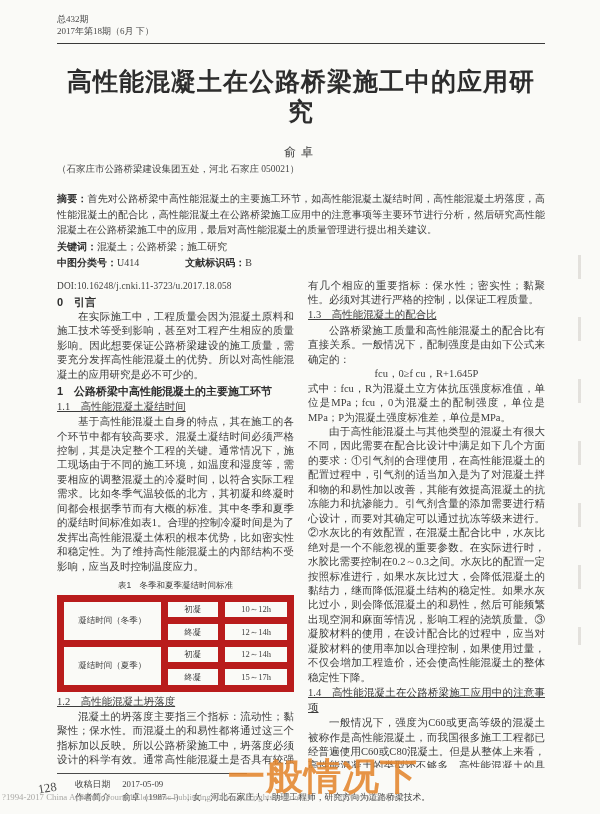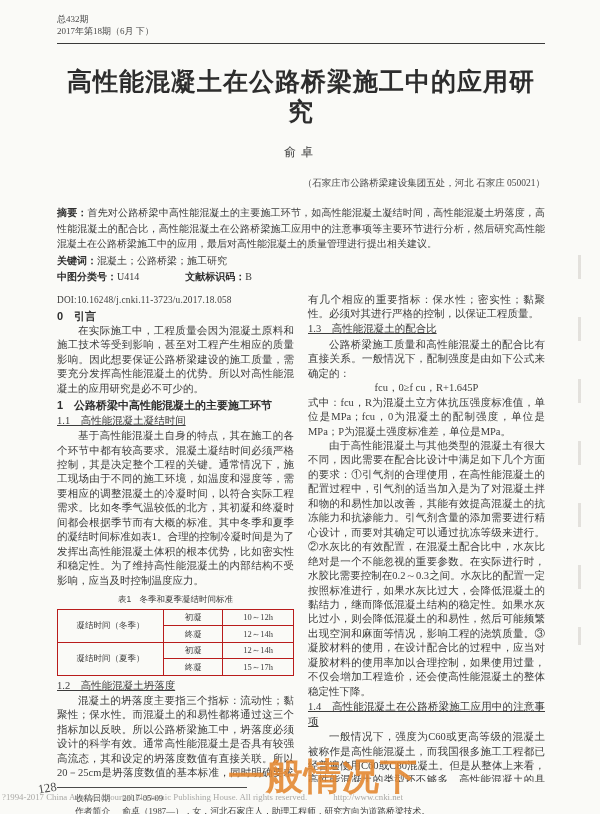--- a/index.html
+++ b/index.html
@@ -13,42 +13,42 @@
   }
   .page { padding:14px 55px 0 57px; position:relative; }
   .masthead { font-size:9px; line-height:11.5px; color:#474747; }
   .head-rule { border:none; border-top:1.4px solid #3a3a3a; margin:6px 0 0 0; }
   .title {
     font-family:"Liberation Sans","DejaVu Sans",sans-serif;
     font-weight:bold; font-size:25px; line-height:30px;
     text-align:center; margin:22px 0 0 0; color:#2d2d2d; letter-spacing:1px;
   }
   .author { text-align:center; font-size:12px; margin-top:18px; letter-spacing:5px; color:#3a3a3a; }
-  .affil { text-align:right; font-size:9.5px; margin-top:16px; color:#474747; }
+  .affil { text-align:left; font-size:9.5px; margin-top:2px; color:#474747; }
   .meta { margin-top:15px; font-size:10px; line-height:15.5px; text-align:justify; }
   .blabel { font-family:"Liberation Sans","DejaVu Sans",sans-serif; font-weight:bold; color:#2f2f2f; }
   .kw-line, .clc-line { margin-top:2px; font-size:10px; }
   .clc-gap { display:inline-block; width:46px; }
   .columns { display:flex; gap:14px; margin-top:9px; height:489px; overflow:hidden; }
   .col { width:237px; font-size:10.5px; line-height:14.45px; text-align:justify; }
   .doi-line { font-size:9.3px; line-height:14px; letter-spacing:0.2px; }
   .para { margin:0; text-indent:21px; }
   .cont { margin:0; }
   .h-bold {
     font-family:"Liberation Sans","DejaVu Sans",sans-serif;
     font-size:11px; font-weight:bold; margin:2px 0 1px 0; color:#2e2e2e;
   }
   .h-sub { font-size:10.5px; font-weight:normal; margin:1px 0;text-decoration:underline; }
   .formula { margin:0; text-align:center; text-indent:0; }
   .tbl-caption {
     font-size:8.5px; text-align:center; margin:4px 0 2px 0;
     font-family:"Liberation Sans","DejaVu Sans",sans-serif; color:#3a3a3a;
   }
   .t1 { width:100%; border-collapse:collapse; font-size:8.5px; color:#3d3d3d; margin-bottom:3px; }
-  .t1 td { border:1px solid #b91c1c; text-align:center; height:15.5px; padding:0 2px;margin-top:8px; }
+  .t1 td { border:7px solid #b91c1c; text-align:center; height:15.5px; padding:0 2px;margin-top:8px; }
   .footnote { margin-top:5px; font-size:8.8px; line-height:13.5px; color:#3f3f3f; }
   .fn-rule { border:none; border-top:1px solid #4a4a4a; width:190px; margin:0 0 4px 0; }
   .fn-line { padding-left:18px; }
   .fn-label { margin-right:12px; }
   .pageno {
     position:absolute; left:38px; top:781px; font-size:12.5px; color:#4a4a4a;
     transform:rotate(-9deg);
   }
   .copyright {
     position:absolute; left:2px; top:792px; width:566px;

